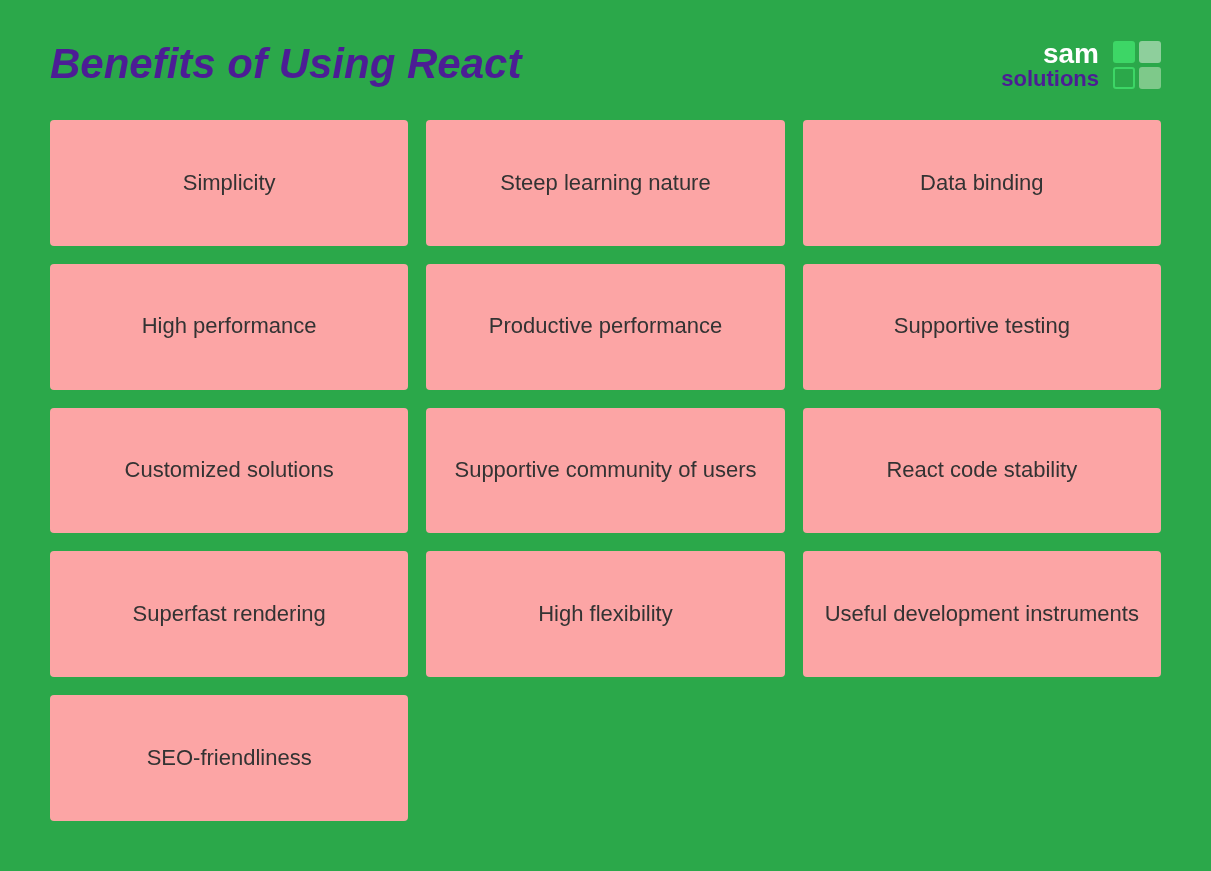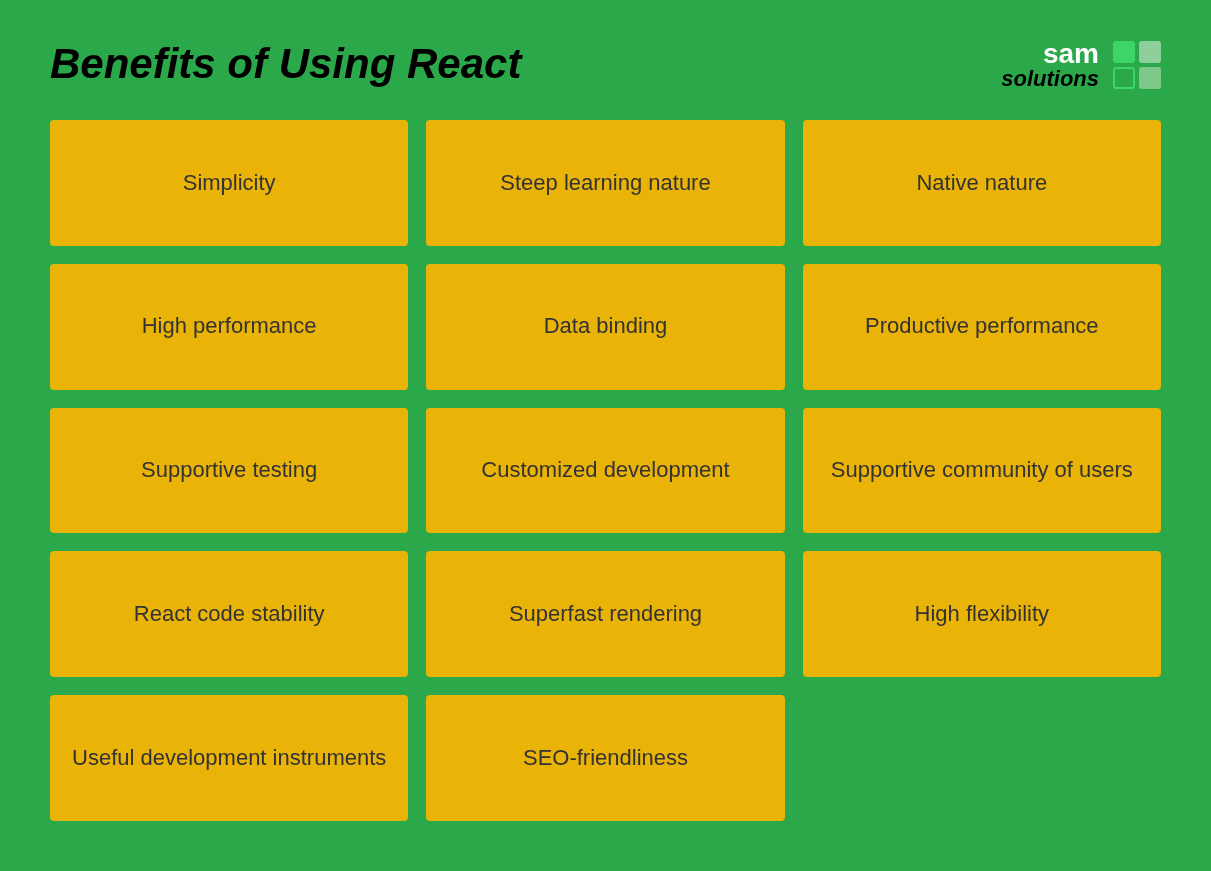--- a/index.html
+++ b/index.html
@@ -23,21 +23,21 @@
     .header-row {
       display: flex;
       justify-content: space-between;
       align-items: flex-start;
       margin-bottom: 30px;
     }
 
     .page-title {
       font-size: 42px;
       font-weight: 900;
-      color: #000000;
+      color: #4c1d95;
       font-style: italic;
     }
 
     .logo-container {
       display: flex;
       align-items: center;
       gap: 8px;
     }
 
     .logo-text-block {
@@ -47,25 +47,24 @@
     }
 
     .logo-sam {
       color: white;
       font-size: 28px;
       font-weight: 900;
       line-height: 1;
     }
 
     .logo-solutions {
-      color: #000000;
+      color: #4c1d95;
       font-size: 22px;
       font-weight: 700;
       line-height: 1;
-      font-style: italic;
     }
 
     .logo-cubes {
       display: grid;
       grid-template-columns: 1fr 1fr;
       gap: 4px;
       margin-left: 6px;
     }
 
     .cube {
@@ -81,21 +80,21 @@
 
     .grid-container {
       display: grid;
       grid-template-columns: repeat(3, 1fr);
       grid-template-rows: repeat(5, 1fr);
       gap: 18px;
       height: calc(871px - 40px - 30px - 70px - 30px);
     }
 
     .card {
-      background-color: #eab308;
+      background-color: #fca5a5;
       border-radius: 4px;
       display: flex;
       align-items: center;
       justify-content: center;
       text-align: center;
       padding: 20px;
     }
 
     .card-label {
       font-size: 22px;
@@ -125,36 +124,33 @@
   </div>
 
   <div class="grid-container" id="grid-container">
   <div class="card">
         <span class="card-label">Simplicity</span>
       </div>
       <div class="card">
         <span class="card-label">Steep learning nature</span>
       </div>
       <div class="card">
-        <span class="card-label">Native nature</span>
+        <span class="card-label">Data binding</span>
       </div>
       <div class="card">
         <span class="card-label">High performance</span>
-      </div>
-      <div class="card">
-        <span class="card-label">Data binding</span>
       </div>
       <div class="card">
         <span class="card-label">Productive performance</span>
       </div>
       <div class="card">
         <span class="card-label">Supportive testing</span>
       </div>
       <div class="card">
-        <span class="card-label">Customized development</span>
+        <span class="card-label">Customized solutions</span>
       </div>
       <div class="card">
         <span class="card-label">Supportive community of users</span>
       </div>
       <div class="card">
         <span class="card-label">React code stability</span>
       </div>
       <div class="card">
         <span class="card-label">Superfast rendering</span>
       </div>

